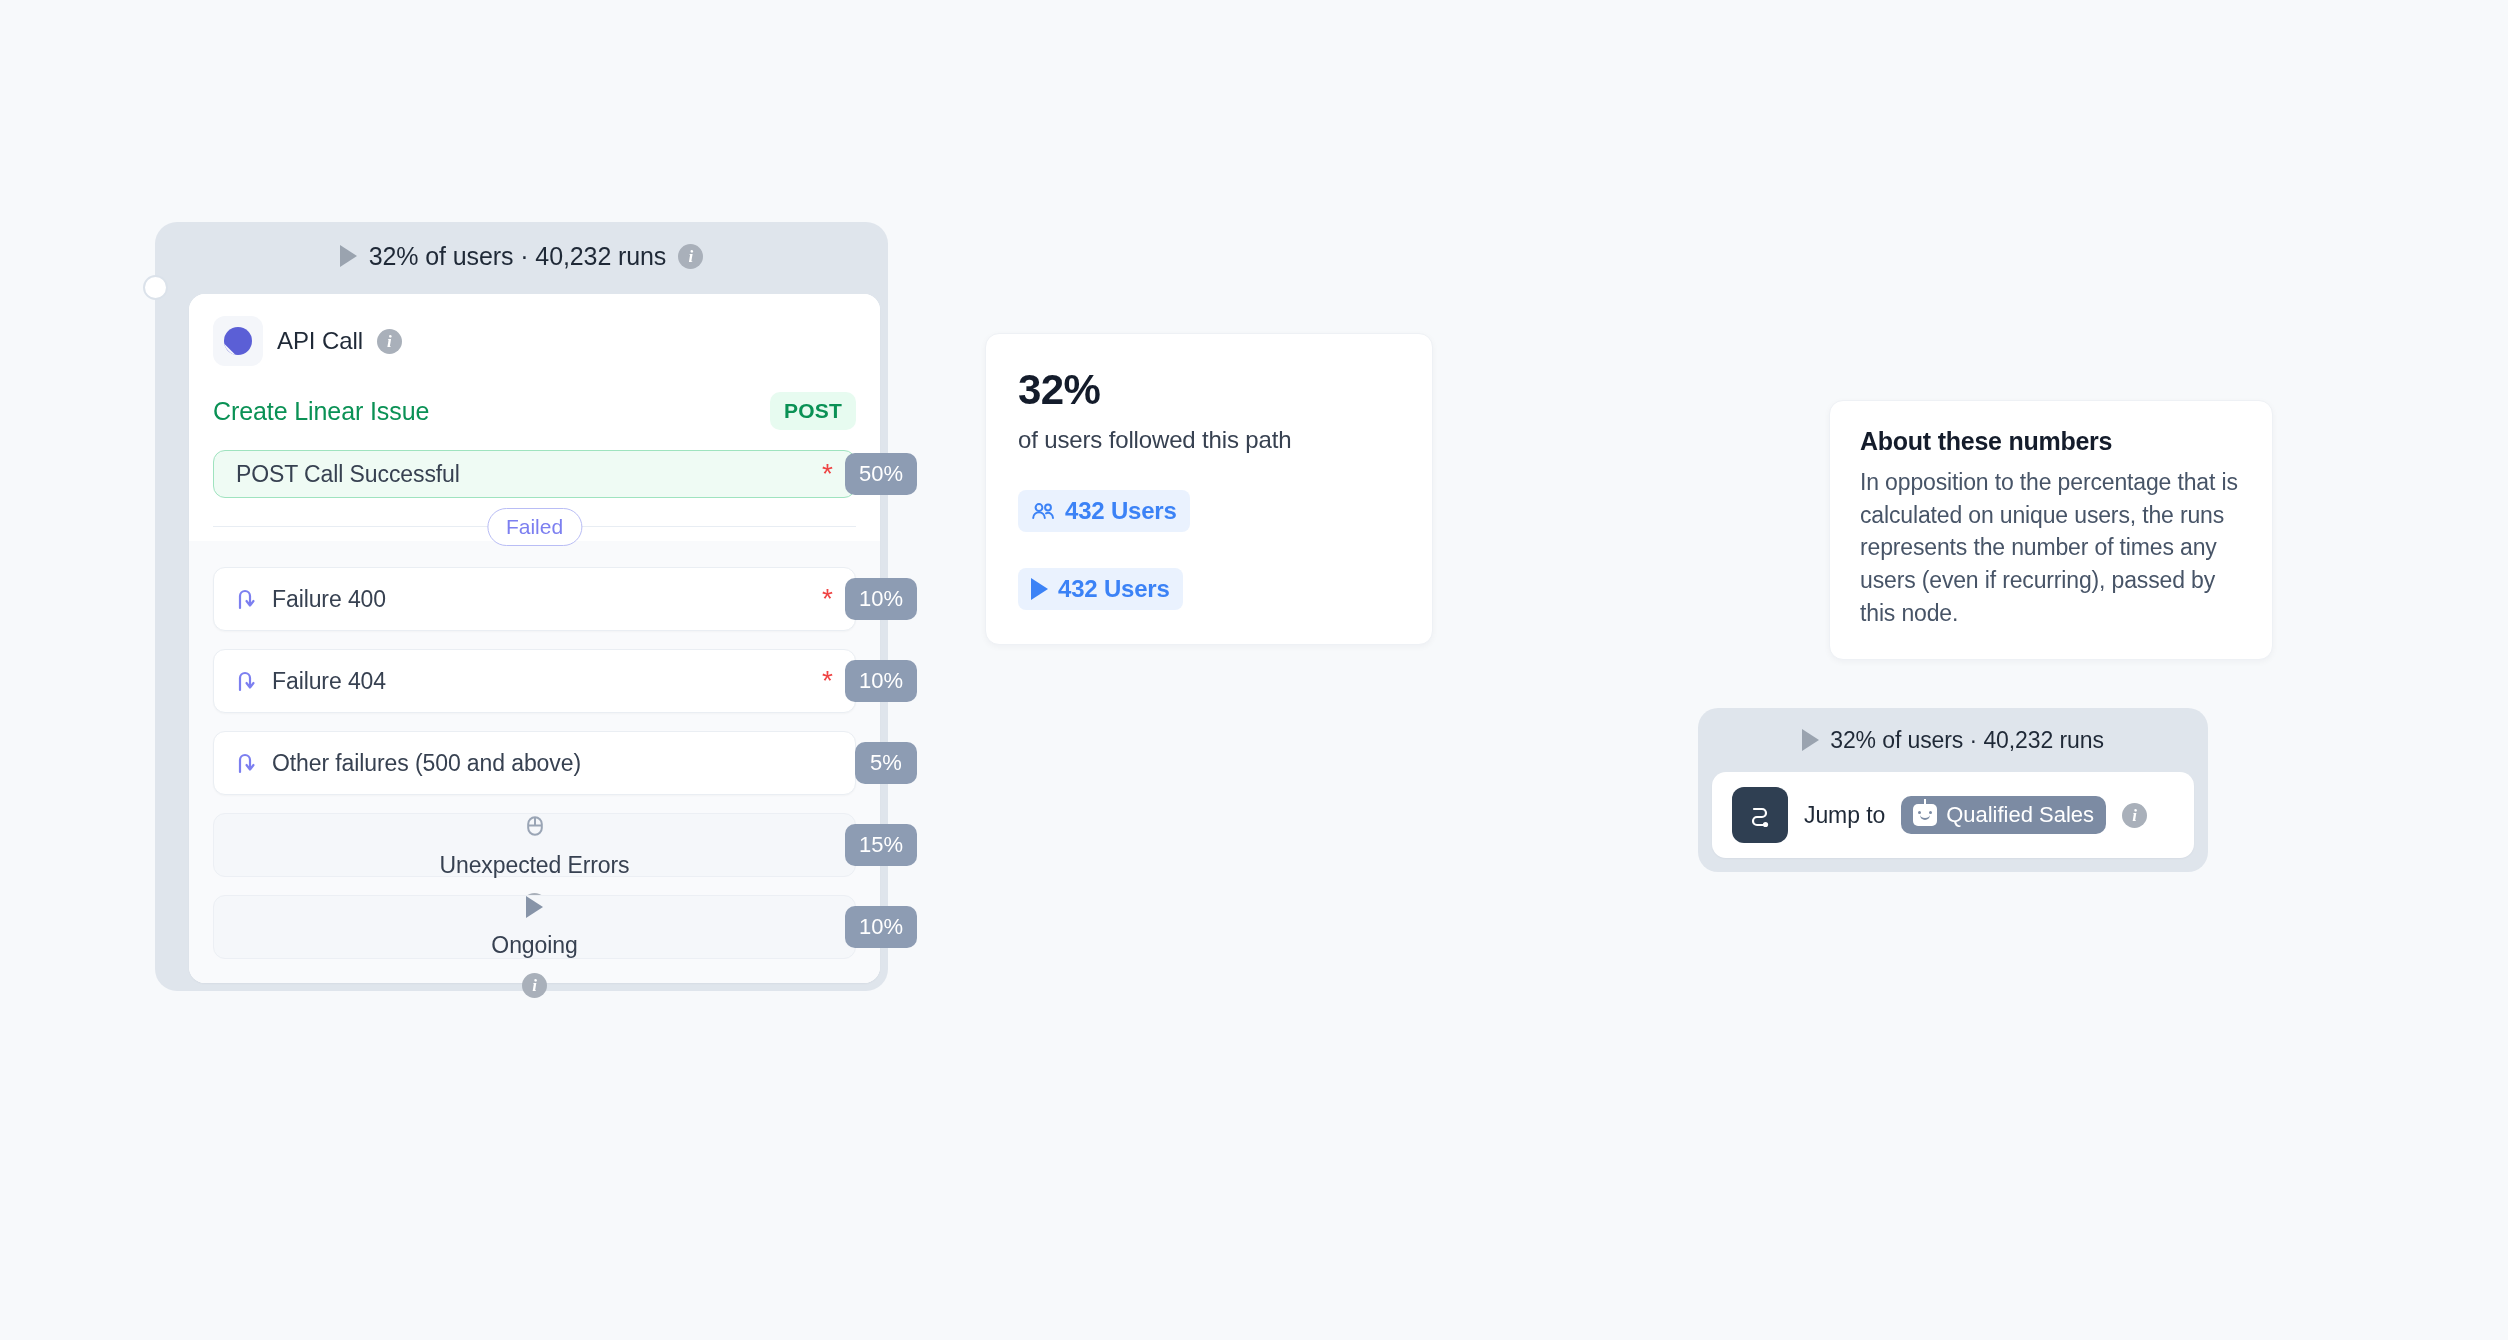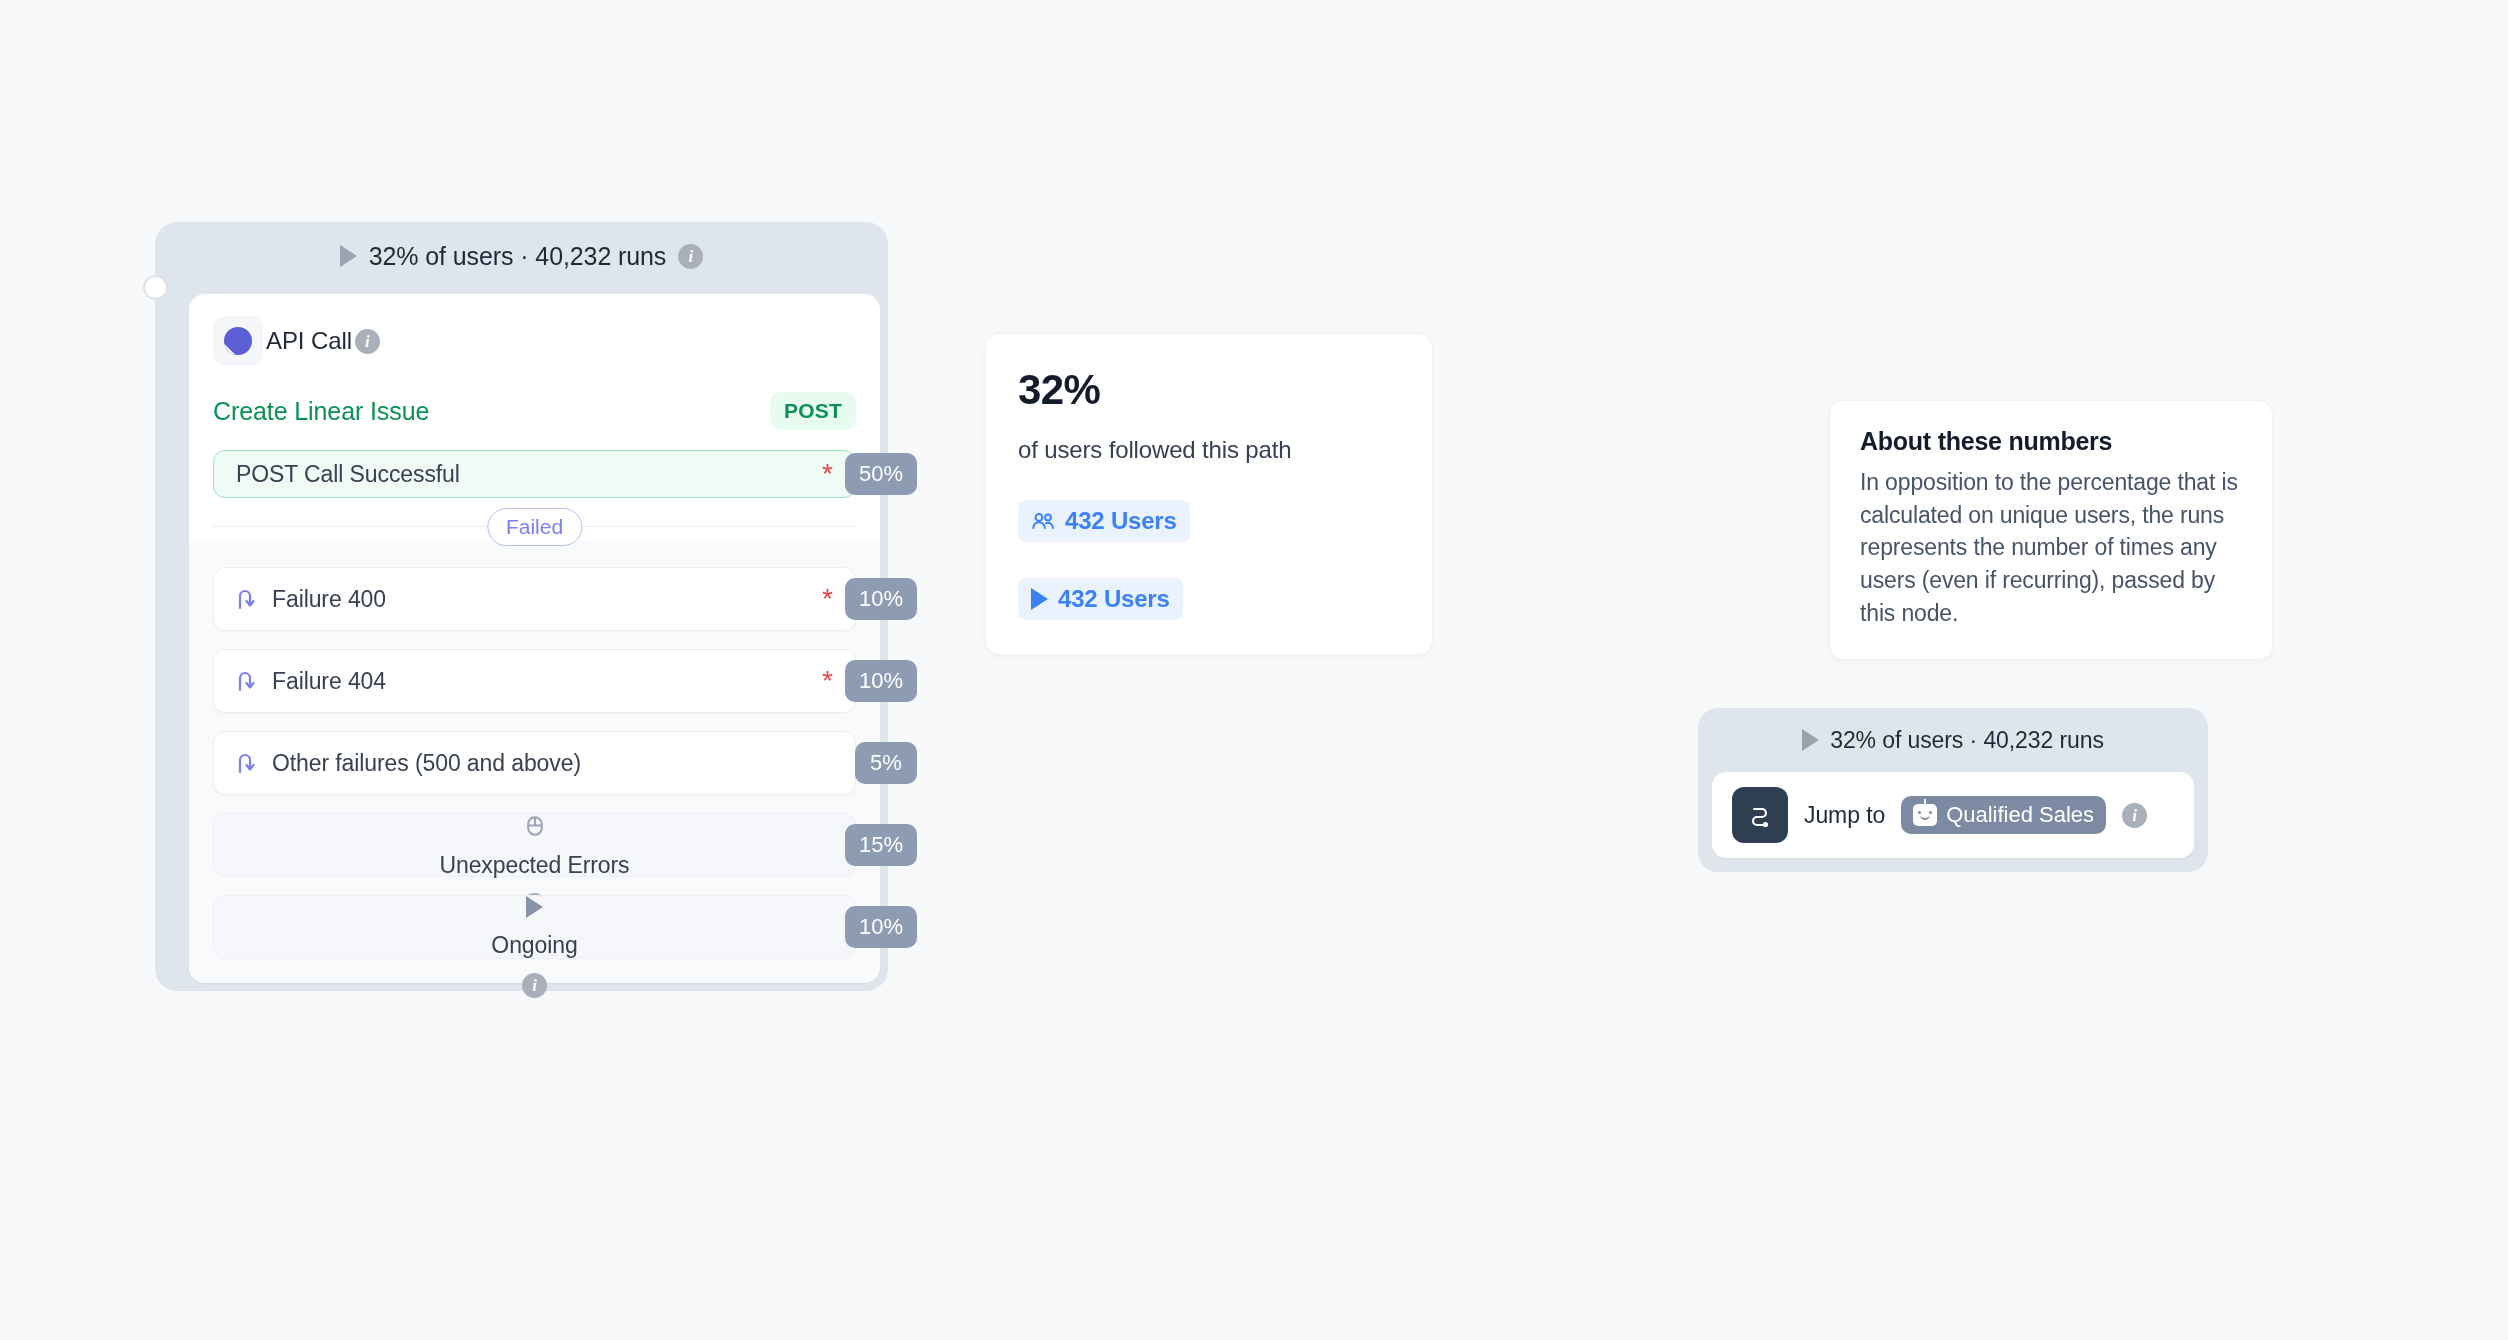--- a/index.html
+++ b/index.html
@@ -92,21 +92,21 @@
 
   .card-top {
     background: #ffffff;
     border-radius: 16px 16px 0 0;
     padding: 22px 24px 14px 24px;
   }
 
   .app-row {
     display: flex;
     align-items: center;
-    gap: 3px;
+    gap: 14px;
     margin-bottom: 26px;
   }
   .app-icon-wrap {
     width: 50px; height: 50px;
     border-radius: 12px;
     background: #f4f6fa;
     display: flex; align-items: center; justify-content: center;
     flex: none;
   }
   .app-name {
@@ -254,21 +254,21 @@
   .big-pct {
     font-size: 42px;
     font-weight: bold;
     color: #141c2b;
     letter-spacing: -0.6px;
     line-height: 1.05;
   }
   .big-sub {
     font-size: 24px;
     color: #374151;
-    margin-top: 24px;
+    margin-top: 14px;
     letter-spacing: -0.15px;
   }
   .stat-block { margin-top: 36px; }
   .stat-pill {
     display: inline-flex;
     align-items: center;
     gap: 10px;
     background: #eaf2fe;
     color: #3b82f6;
     border-radius: 8px;

